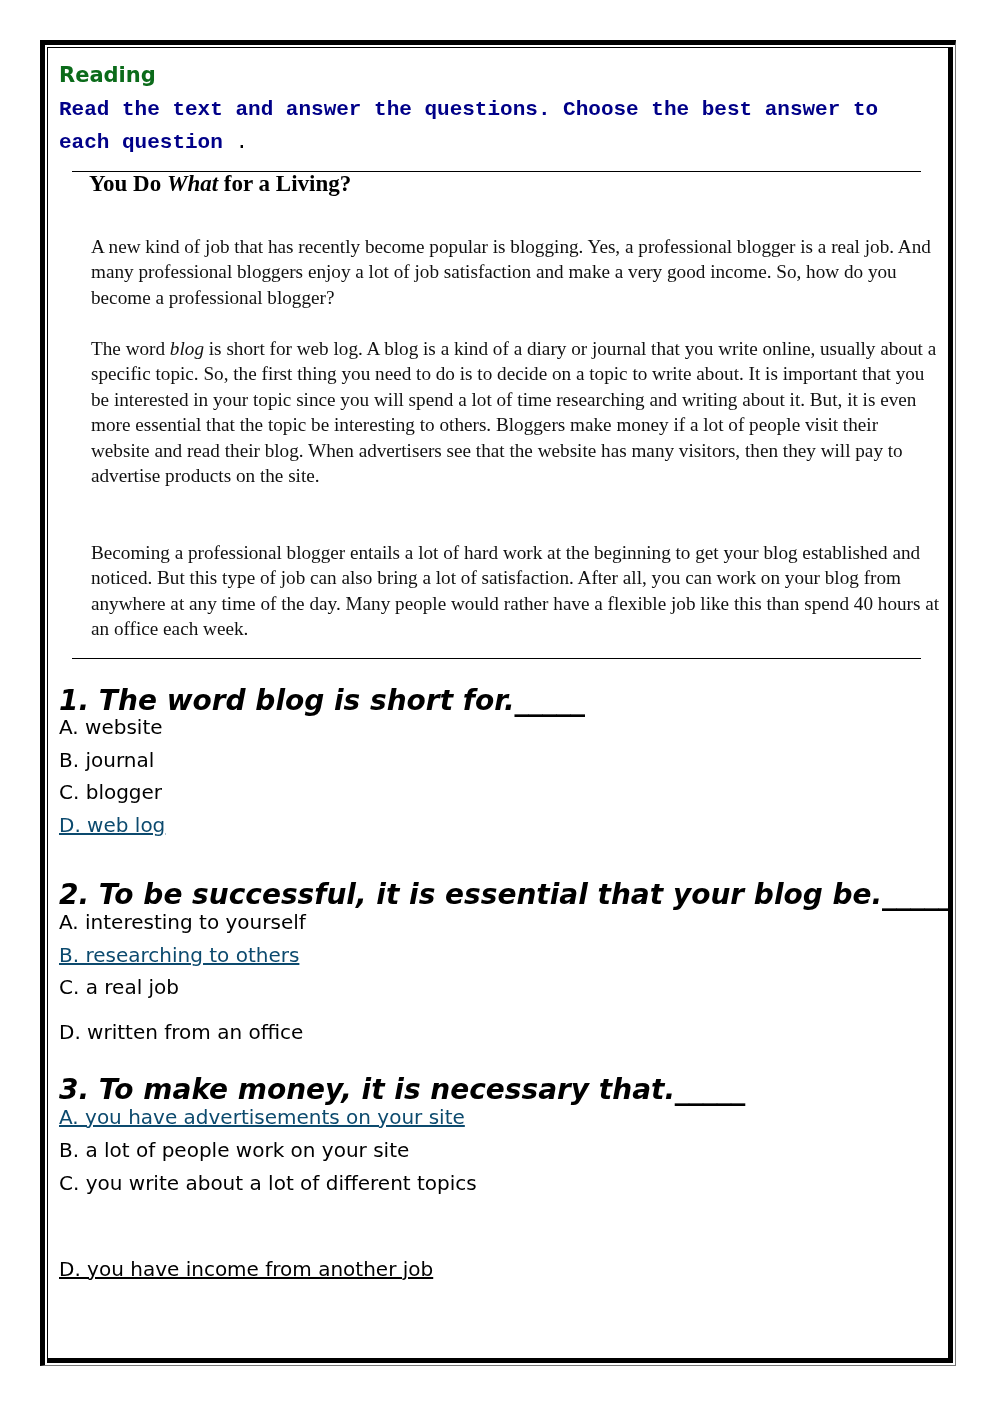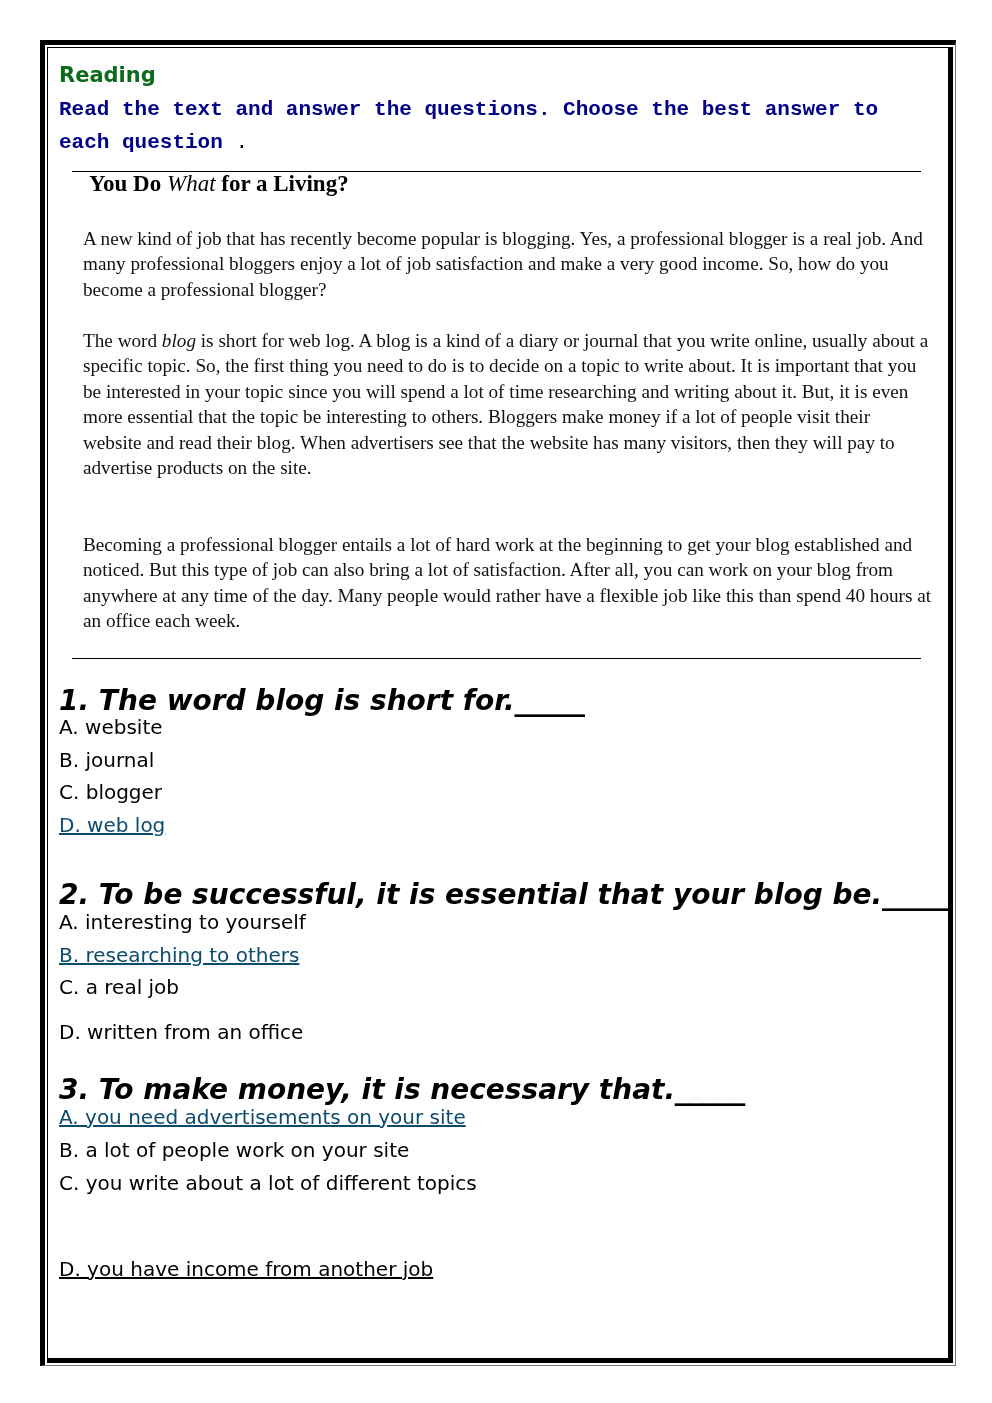--- a/index.html
+++ b/index.html
@@ -24,25 +24,25 @@
     position: absolute; left: 59px; top: 93px; width: 880px;
     font-family: Liberation Mono, monospace; font-weight: bold; font-size: 21px;
     line-height: 33px; color: #000088; margin: 0;
   }
   .instructions .dot { color: #000; font-weight: normal; }
   .rule { position: absolute; left: 72px; width: 849px; height: 1px; background: #000; }
   .passage-title {
     position: absolute; left: 89px; top: 171px;
     font-family: "Liberation Serif", serif; font-weight: bold; font-size: 23px; color: #000;
   }
-  .passage-title i { font-weight: normal; }
+  .passage-title i { font-weight: bold; }
   .para {
     position: absolute; left: 83px; width: 850px;
     font-family: "Liberation Serif", serif; font-size: 19.2px; line-height: 25.4px; color: #111;
-    margin: 0;
+    margin: 8px;
   }
   .question {
     position: absolute; left: 59px;
     font-family: "DejaVu Sans", sans-serif; font-style: italic; font-weight: bold; font-size: 28px;
     color: #000; margin: 0;
   }
   .option {
     position: absolute; left: 59px;
     font-family: "DejaVu Sans", sans-serif; font-size: 20px; color: #000; margin: 0;
   }
@@ -74,16 +74,16 @@
 <p class="option" style="top:780px;">C. blogger</p>
 <p class="option correct" style="top:813px;">D. web log</p>
 
 <p class="question" style="top:878px;">2. To be successful, it is essential that your blog be._____</p>
 <p class="option" style="top:910px;">A. interesting to yourself</p>
 <p class="option correct" style="top:943px;">B. researching to others</p>
 <p class="option" style="top:975px;">C. a real job</p>
 <p class="option" style="top:1020px;">D. written from an office</p>
 
 <p class="question" style="top:1073px;">3. To make money, it is necessary that._____</p>
-<p class="option correct" style="top:1105px;">A. you need advertisements on your site</p>
+<p class="option correct" style="top:1105px;">A. you have advertisements on your site</p>
 <p class="option" style="top:1138px;">B. a lot of people work on your site</p>
 <p class="option" style="top:1171px;">C. you write about a lot of different topics</p>
 <p class="option" style="top:1257px;text-decoration:underline;">D. you have income from another job</p>
 
 </body></html>

